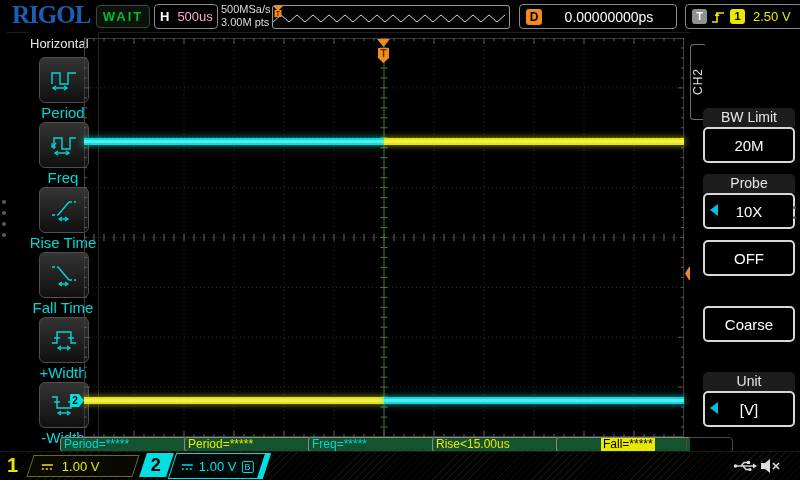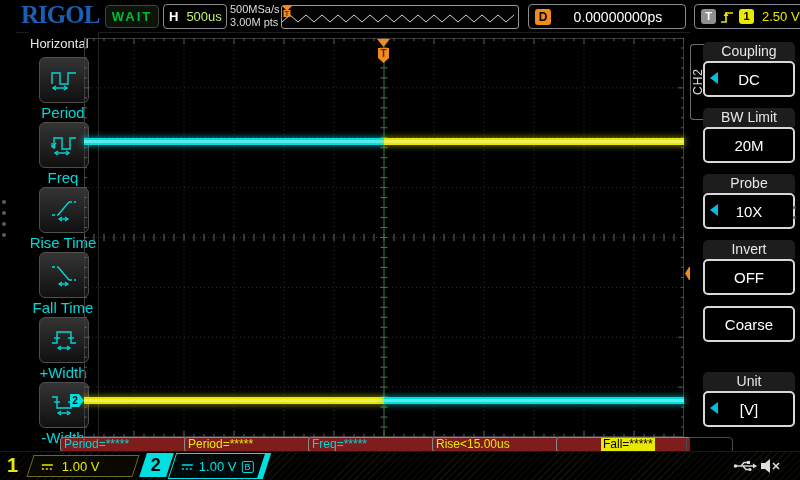--- a/index.html
+++ b/index.html
@@ -1,28 +1,28 @@
 <!DOCTYPE html>
 <html><head>
 <meta charset="utf-8">
 <style>
   html,body{margin:0;padding:0;background:#222;}
   #screen{position:relative;width:800px;height:480px;background:#000;overflow:hidden;
           font-family:"Liberation Sans",sans-serif;-webkit-font-smoothing:none;}
 
   
-  #top-bar{position:absolute;left:16px;top:0;width:699px;height:32px;background:#000;border-bottom:1px solid #1c1c1c;padding-left:32px;}
+  #top-bar{position:absolute;left:7px;top:0;width:699px;height:32px;background:#000;border-bottom:1px solid #1c1c1c;padding-left:32px;}
   #logo{position:absolute;left:5px;top:1px;font-family:"Liberation Serif",serif;font-weight:bold;
         font-size:25px;color:#1b5fb5;letter-spacing:-1px;}
   #wait-btn{position:absolute;left:89px;top:5px;width:52px;height:21px;border:1px solid #3d463d;border-radius:4px;
         background:#0b130b;color:#00bb33;font-weight:bold;font-size:13px;line-height:21px;text-align:center;letter-spacing:2px;}
   #h-box{position:absolute;left:147px;top:4px;width:62px;height:23px;border:1px solid #8a8a8a;border-radius:4px;
         background:#000;display:flex;align-items:center;}
   #h-box .h-lab{color:#fff;font-weight:bold;font-size:13px;margin-left:5px;}
-  #h-box .h-val{color:#bef264;font-size:13px;margin-left:8px;}
+  #h-box .h-val{color:#f9a8d4;font-size:13px;margin-left:8px;}
   #rate-block{position:absolute;left:214px;top:3px;color:#ddd;font-size:11px;line-height:13px;white-space:nowrap;}
   #preview{position:absolute;left:265px;top:5px;width:236px;height:22px;border:1px solid #9a9a9a;border-radius:3px;background:#030303;}
   #preview svg{position:absolute;left:0;top:0;}
   #preview-marker{position:absolute;left:112px;top:0px;}
   #d-field{position:absolute;left:512px;top:4px;width:156px;height:23px;border:1px solid #8a8a8a;border-radius:4px;
         display:flex;align-items:center;}
   #d-badge{width:16px;height:16px;background:#f28a1e;color:#000;font-weight:bold;font-size:12px;line-height:16px;
         text-align:center;border-radius:3px;margin-left:6px;}
   #d-value{flex:1;text-align:center;color:#fff;font-size:14px;}
   #t-field{position:absolute;left:678px;top:4px;width:116px;height:23px;border:1px solid #8a8a8a;border-radius:4px;
@@ -50,21 +50,21 @@
   .trace.ye{background:#e6e600;box-shadow:0 0 6px 1px rgba(230,230,0,.5);}
   .trace::after{content:"";position:absolute;left:0;right:0;top:2px;height:3px;background:rgba(255,255,255,.35);}
 
   
   #trig-pos-marker{position:absolute;left:375px;top:38px;}
   #ch2-pos-marker{position:absolute;left:70px;top:394px;}
   #trig-lvl-marker{position:absolute;left:685px;top:267px;}
 
   
   .meas-cell{position:absolute;top:437px;width:122px;height:13px;border:1px solid #8a8a8a;border-radius:3px;
-        background:#7f1d1d;font-size:12px;line-height:13px;padding-left:3px;overflow:hidden;white-space:nowrap;}
+        background:#14532d;font-size:12px;line-height:13px;padding-left:3px;overflow:hidden;white-space:nowrap;}
   .c-cyan{color:#00d8d8;}
   .c-yellow{color:#e8e800;}
   .c-hl{background:#e8e800;color:#000;padding:0 2px;}
 
   
   #right-menu{position:absolute;left:690px;top:32px;width:110px;height:419px;background:#000;}
   #ch-tab{position:absolute;left:0px;top:12px;width:14px;height:74px;border:1px solid #6f6f6f;border-right:none;
         border-radius:4px 0 0 4px;display:flex;align-items:center;justify-content:center;}
   #ch-tab span{writing-mode:vertical-rl;transform:rotate(180deg);color:#ddd;font-size:12px;letter-spacing:1px;}
   .menu-item{position:absolute;left:13px;width:92px;}
@@ -571,42 +571,34 @@
   <div class="meas-cell" style="left:432px;">
     <span class="c-yellow">Rise&lt;15.00us</span></div>
   <div class="meas-cell" style="left:556px;padding-left:44px;">
     <span class="c-hl">Fall=*****</span></div>
 
   <div id="right-menu">
     <div id="ch-tab">
       <span>CH2</span>
     </div>
 
-    <div class="menu-item" style="top:10px;">
-      <div class="menu-head">Coupling</div>
-      <div class="menu-box">
-          <span class="menu-arrow"></span>
-        <span>DC</span>
-        </div>
-    </div>
     <div class="menu-item" style="top:76px;">
       <div class="menu-head">BW Limit</div>
       <div class="menu-box">
           <span>20M</span>
         </div>
     </div>
     <div class="menu-item" style="top:142px;">
       <div class="menu-head">Probe</div>
       <div class="menu-box">
           <span class="menu-arrow"></span>
         <span>10X</span>
         </div>
     </div>
     <div class="menu-item" style="top:208px;">
-      <div class="menu-head">Invert</div>
       <div class="menu-box">
           <span>OFF</span>
         </div>
     </div>
     <div class="menu-item" style="top:274px;">
       <div class="menu-box">
           <span>Coarse</span>
         </div>
     </div>
     <div class="menu-item" style="top:340px;">

